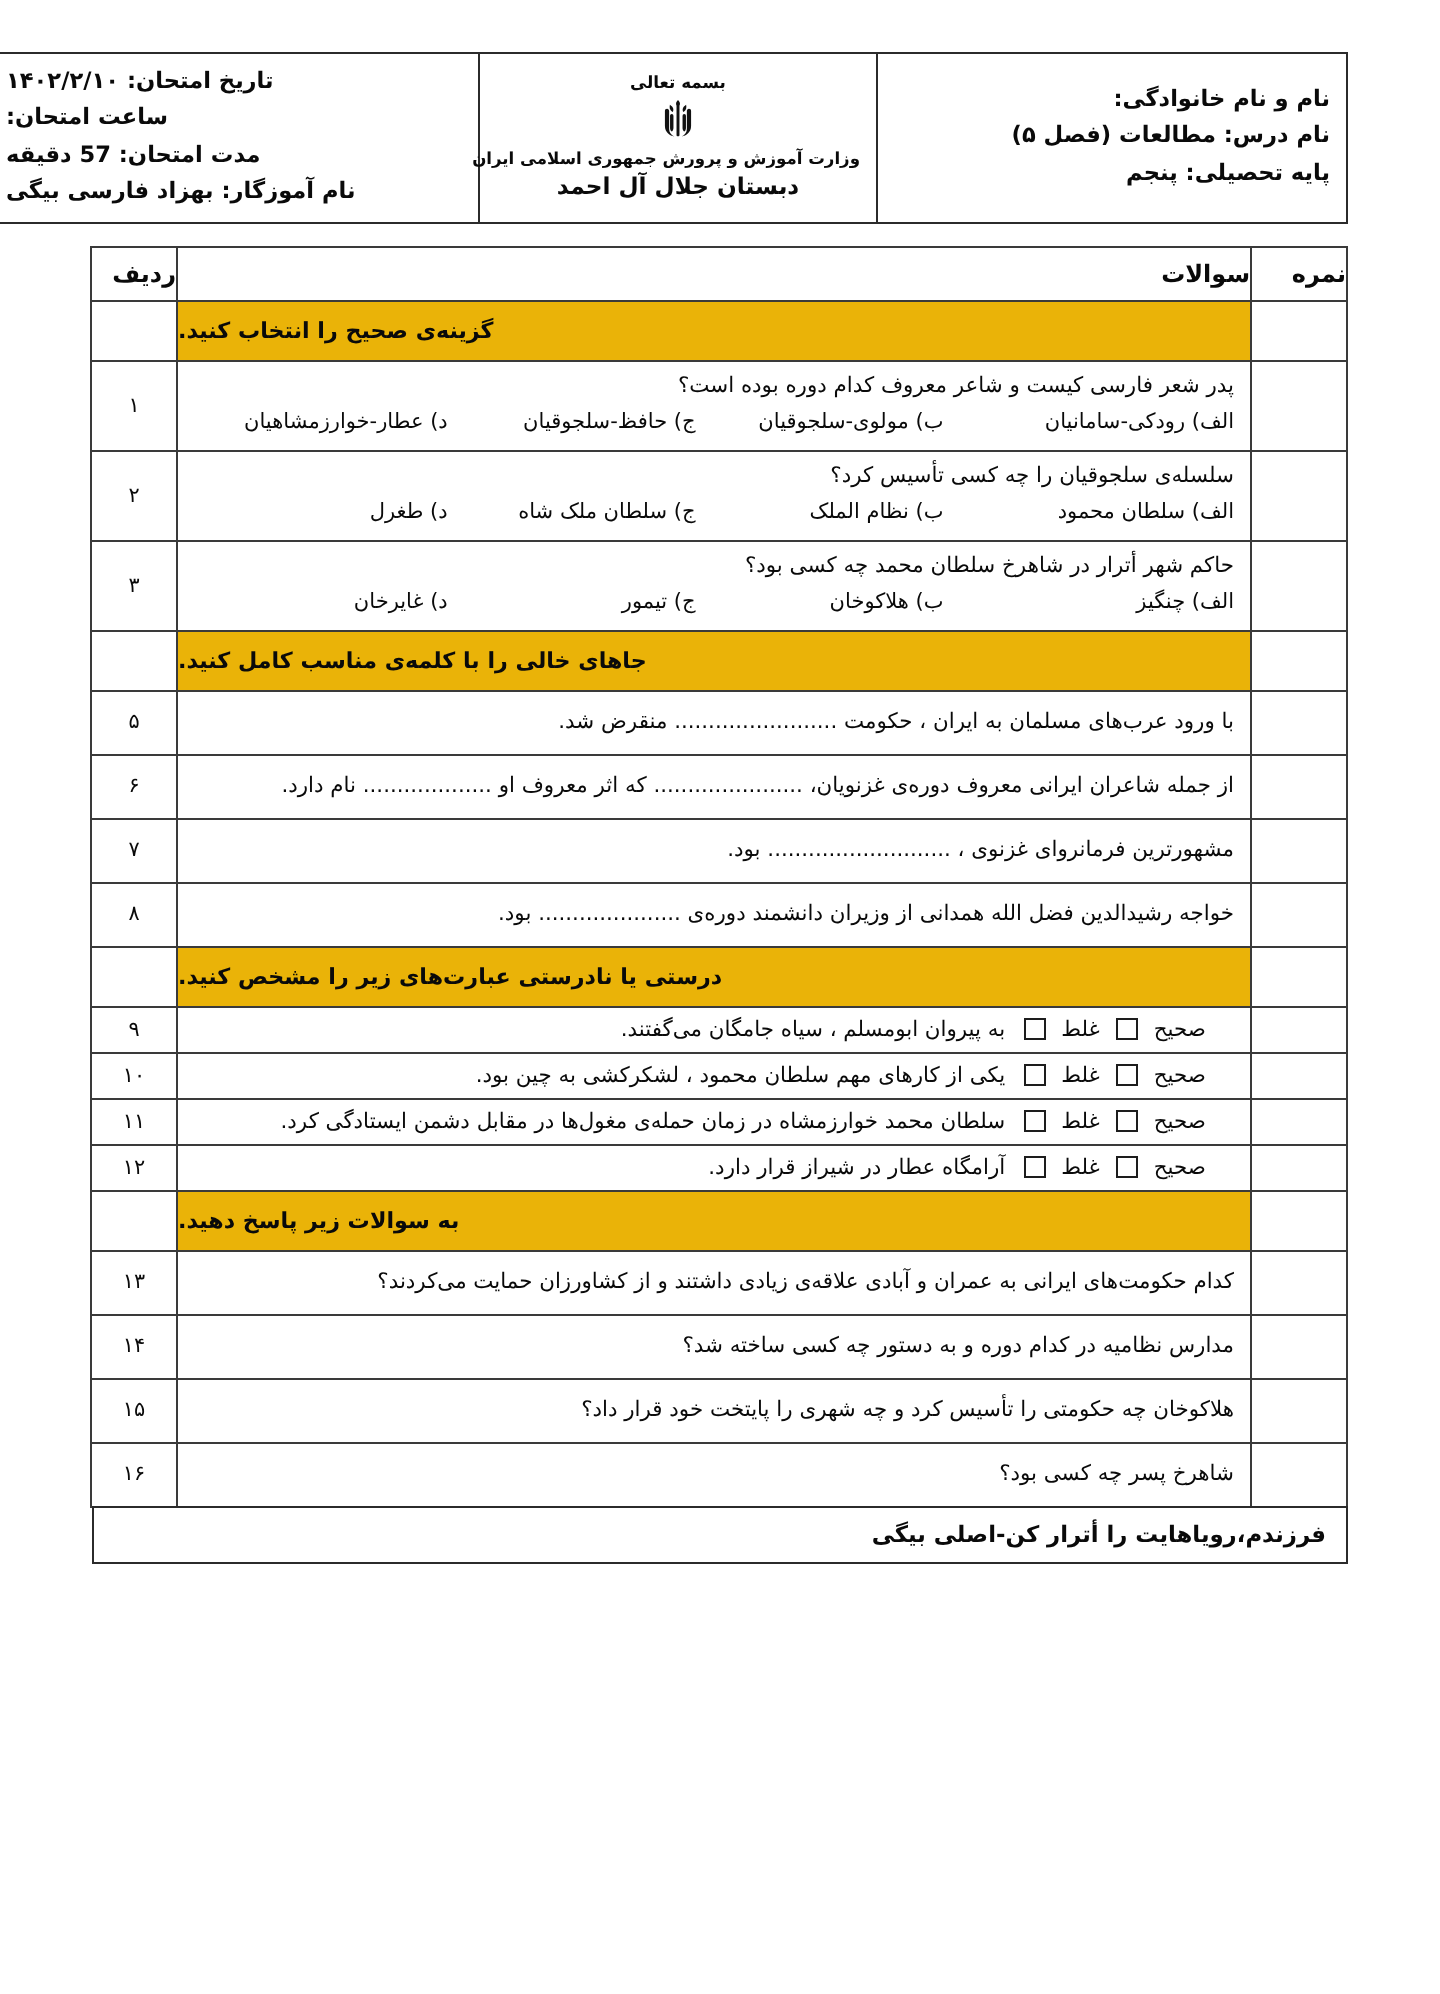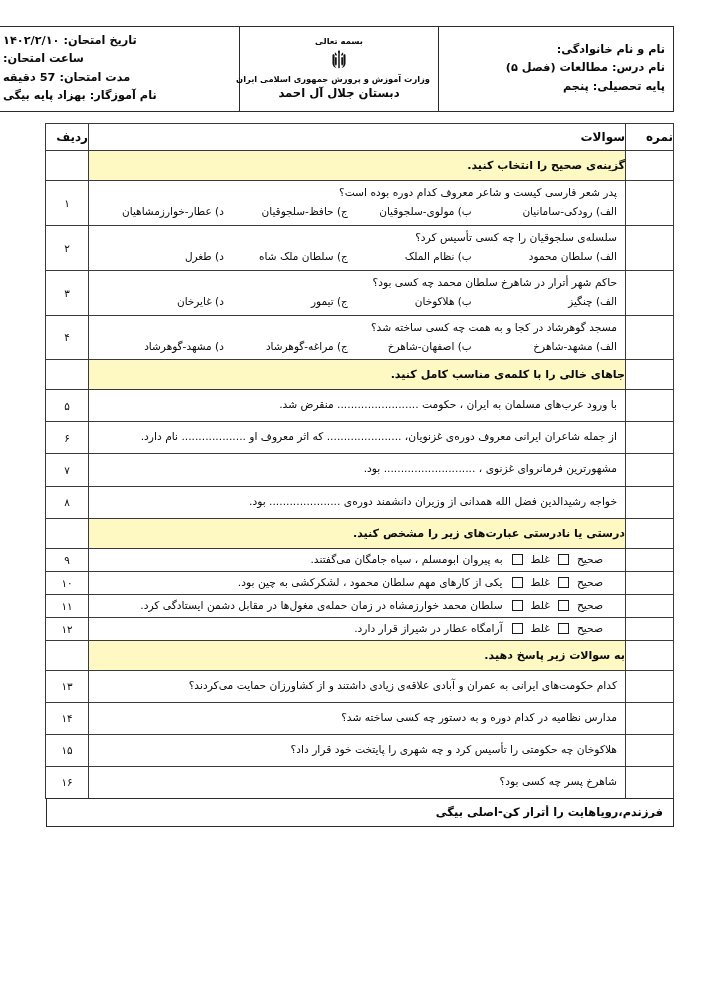--- a/index.html
+++ b/index.html
@@ -105,22 +105,22 @@
   }
   .scorecell { }
 
   .qcell {
     padding: 0;
     vertical-align: middle;
   }
 
   
   .band {
-    background: #fef9c3;
-    text-align: right;
+    background: #eab308;
+    text-align: left;
     font-size: 11.1px;
     font-weight: bold;
     height: 29px;
     line-height: 29px;
   }
 
   .qbody {
     padding: 4px 8px 5px 8px;
     text-align: right;
   }
@@ -237,21 +237,21 @@
         <div class="hdr-line">
           <span>ساعت امتحان:</span>
           <span class="val"></span>
         </div>
         <div class="hdr-line">
           <span>مدت امتحان:</span>
           <span class="val">57 دقیقه</span>
         </div>
         <div class="hdr-line">
           <span>نام آموزگار:</span>
-          <span class="val">بهزاد پایه بیگی</span>
+          <span class="val">بهزاد فارسی بیگی</span>
         </div>
       </td>
     </tr>
   </tbody>
     </table>
 
   <table class="exam-table">
     <colgroup>
       <col class="c-score">
         <col class="c-q">
@@ -311,35 +311,20 @@
                 <span class="opt opt-c">ج) تیمور</span>
                 <span class="opt opt-d">د) غایرخان</span>
               </div>
             </div>
           </td>
           <td class="rownum">۳</td>
         </tr>
         <tr>
           <td class="scorecell"></td>
           <td class="qcell">
-            <div class="qbody">
-              <div class="qtext">مسجد گوهرشاد در کجا و به همت چه کسی ساخته شد؟</div>
-              <div class="opts">
-                <span class="opt opt-a">الف) مشهد-شاهرخ</span>
-                <span class="opt opt-b">ب) اصفهان-شاهرخ</span>
-                <span class="opt opt-c">ج) مراغه-گوهرشاد</span>
-                <span class="opt opt-d">د) مشهد-گوهرشاد</span>
-              </div>
-            </div>
-          </td>
-          <td class="rownum">۴</td>
-        </tr>
-        <tr>
-          <td class="scorecell"></td>
-          <td class="qcell">
             <div class="band">جاهای خالی را با کلمه‌ی مناسب کامل کنید.</div>
           </td>
           <td class="rownum"></td>
         </tr>
         <tr>
           <td class="scorecell"></td>
           <td class="qcell">
             <div class="qbody">
               <div class="qtext single">با ورود عرب‌های مسلمان به ایران ، حکومت ........................ منقرض شد.</div>
             </div>

